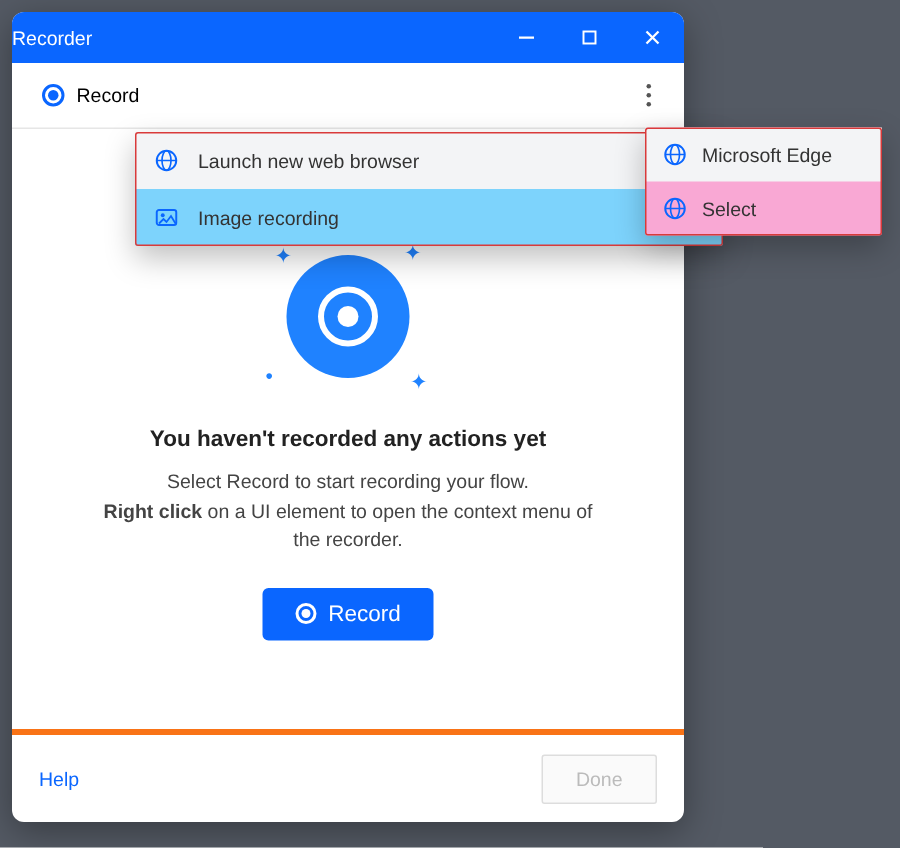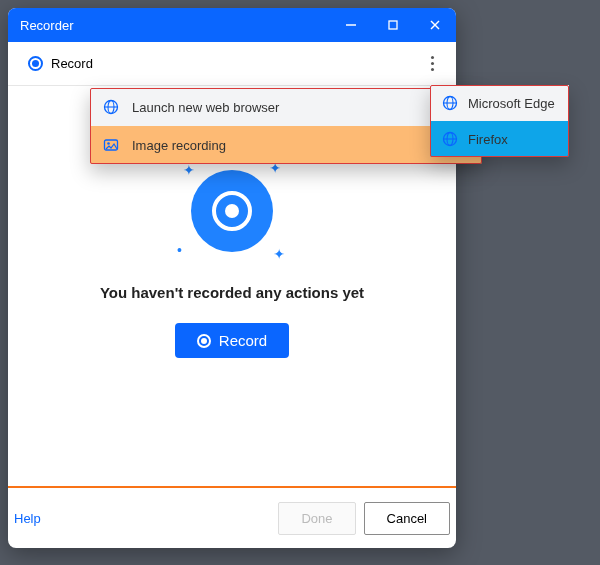--- a/index.html
+++ b/index.html
@@ -7,21 +7,21 @@
 
     .window {
       position: absolute; top: 8px; left: 8px; width: 448px; height: 540px;
       background: #fff; border-radius: 8px; overflow: hidden;
       box-shadow: 0 6px 24px rgba(0,0,0,0.35);
     }
 
     
     .titlebar {
       height: 34px; background: #0a66ff; display: flex; align-items: center;
-      padding-left: 12px; color: #fff;
+      color: #fff;
     }
     .titlebar-title { font-size: 13px; flex: 1; }
     .win-btn { width: 42px; height: 34px; display: flex; align-items: center; justify-content: center; color: #fff; }
     .win-btn svg { width: 12px; height: 12px; stroke: #fff; }
 
     
     .toolbar {
       height: 44px; display: flex; align-items: center; padding: 0 12px;
       border-bottom: 1px solid #e6e6e6;
     }
@@ -65,56 +65,56 @@
       display: flex; align-items: center; gap: 8px; cursor: pointer;
     }
     .record-btn .record-ring {
       width: 14px; height: 14px; border: 2px solid #fff; border-radius: 50%;
       display: inline-flex; align-items: center; justify-content: center;
     }
     .record-btn .record-ring::after { content: ""; width: 6px; height: 6px; background: #fff; border-radius: 50%; }
 
     
     .footer {
-      height: 62px; border-top: 2px solid #f97316; display: flex; align-items: center;
-      padding: 0 6px;
+      height: 62px; border-top: 4px solid #f97316; display: flex; align-items: center;
+      padding: 0 18px;
     }
     .help-link { color: #0a66ff; font-size: 13px; text-decoration: none; }
     .footer-spacer { flex: 1; }
     .footer-btn {
       padding: 8px 22px; font-size: 13px; border: 1px solid #8a8a8a;
       background: #fff; border-radius: 2px; margin-left: 8px; cursor: pointer;
     }
     .footer-btn.disabled { color: #bbb; border-color: #ddd; background: #fafafa; }
 
     
     .dropdown-panel {
       position: absolute; top: 88px; left: 90px; width: 392px;
-      background: #fdba74; border-radius: 2px;
+      background: #7dd3fc; border-radius: 2px;
       box-shadow: 0 8px 20px rgba(0,0,0,.25);
       outline: 1.5px solid #d93a3a; outline-offset: -1px;
       z-index: 5;
     }
     .dd-row {
       display: flex; align-items: center; padding: 10px 12px;
     }
     .dd-row.active { background: #f3f4f6; }
     .dd-icon { width: 18px; height: 18px; flex-shrink: 0; display: flex; align-items:center; justify-content:center; }
     .dd-label { font-size: 13px; color: #333; margin-left: 12px; flex: 1; }
     .chev { color: #0a66ff; font-size: 14px; font-weight: 600; margin-right: 4px; }
     .toggle {
       width: 34px; height: 16px; border: 1px solid #888; border-radius: 10px;
       position: relative; background: #fff;
     }
     .toggle::after { content: ""; width: 10px; height: 10px; background: #444; border-radius: 50%; position: absolute; top: 2px; left: 3px; }
 
     
     .submenu {
-      position: absolute; top: 85px; left: 430px; width: 139px;
-      background: #0ea5e9; border-radius: 2px;
+      position: absolute; top: 85px; left: 430px; width: 158px;
+      background: #f9a8d4; border-radius: 2px;
       box-shadow: 0 8px 20px rgba(0,0,0,.25);
       outline: 1.5px solid #d93a3a; outline-offset: -1px;
       z-index: 6;
     }
     .sub-row {
       display: flex; align-items: center; padding: 10px 12px; gap: 10px; cursor: pointer;
     }
     .sub-row.hover { background: #f3f4f6; }
     .sub-label { font-size: 13px; color: #333; }
 
@@ -161,32 +161,35 @@
       <span class="sparkle sp1">✦</span>
       <span class="sparkle sp2">✦</span>
       <span class="sparkle sp3">•</span>
       <span class="sparkle sp4">✦</span>
       <div class="illus-circle">
         <div class="illus-lens"></div>
       </div>
     </div>
 
     <div class="heading">You haven't recorded any actions yet</div>
+    <div class="subtext">
+      <span>Select Record to start recording your flow.</span><br>
+      <strong>Right click</strong><span> on a UI element to open the context menu of the recorder.</span>
+    </div>
 
     <button class="record-btn">
       <span class="record-ring"></span>
       <span>Record</span>
     </button>
   </div>
 
   <div class="footer">
     <a href="#" class="help-link">Help</a>
     <div class="footer-spacer"></div>
     <button class="footer-btn disabled">Done</button>
-    <button class="footer-btn">Cancel</button>
   </div>
 </div>
 
 <div class="dropdown-panel">
   <div class="dd-row active">
     <span class="dd-icon">
       <svg class="globe-icon" viewBox="0 0 16 16">
           <circle cx="8" cy="8" r="6.5" fill="none" stroke="#0a66ff" stroke-width="1.3"></circle>
           <ellipse cx="8" cy="8" rx="3" ry="6.5" fill="none" stroke="#0a66ff" stroke-width="1.1"></ellipse>
           <line x1="1.5" y1="8" x2="14.5" y2="8" stroke="#0a66ff" stroke-width="1.1"></line>
@@ -216,15 +219,15 @@
         <line x1="1.5" y1="8" x2="14.5" y2="8" stroke="#0a66ff" stroke-width="1.1"></line>
       </svg>
     <span class="sub-label">Microsoft Edge</span>
   </div>
   <div class="sub-row">
     <svg class="globe-icon" viewBox="0 0 16 16">
         <circle cx="8" cy="8" r="6.5" fill="none" stroke="#0a66ff" stroke-width="1.3"></circle>
         <ellipse cx="8" cy="8" rx="3" ry="6.5" fill="none" stroke="#0a66ff" stroke-width="1.1"></ellipse>
         <line x1="1.5" y1="8" x2="14.5" y2="8" stroke="#0a66ff" stroke-width="1.1"></line>
       </svg>
-    <span class="sub-label">Firefox</span>
+    <span class="sub-label">Select</span>
   </div>
 </div>
 
 </body></html>

